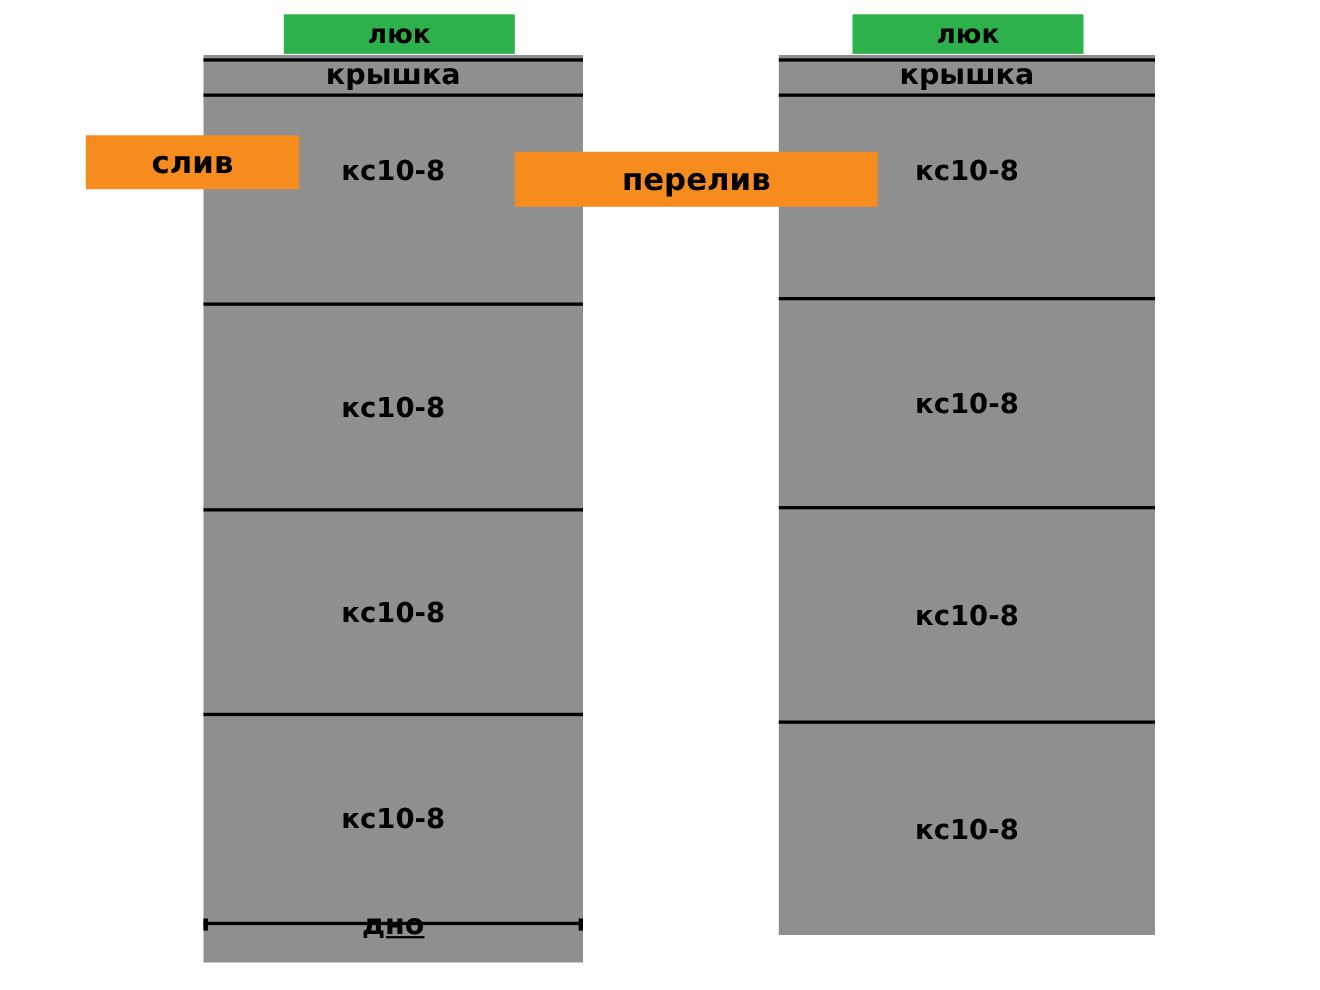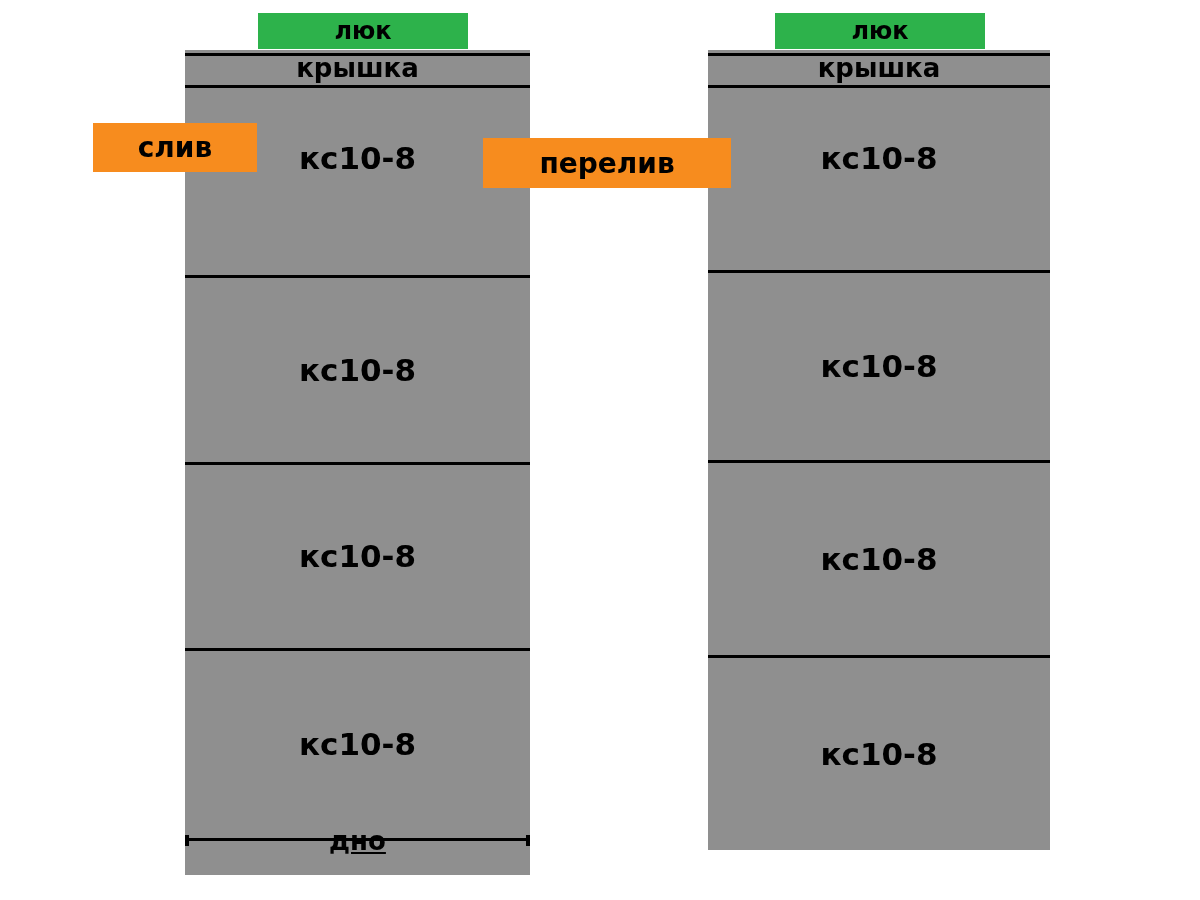--- a/index.html
+++ b/index.html
@@ -42,21 +42,21 @@
     background: #000000;
   }
   .section {
     position: absolute;
     left: 0;
     right: 0;
     display: flex;
     align-items: center;
     justify-content: center;
     font-weight: bold;
-    font-size: 31px;
+    font-size: 25px;
     line-height: 1;
   }
   .section.cover {
     font-size: 26px;
     text-align: right;
   }
   .section.ring-first {
     align-items: flex-start;
     padding-top: 55px;
     box-sizing: border-box;
@@ -82,28 +82,27 @@
     display: flex;
     align-items: center;
     justify-content: center;
     font-weight: bold;
     font-size: 28px;
     z-index: 6;
   }
   .callout-drain {
     left: 78px;
     top: 123px;
-    width: 164px;
+    width: 194px;
     height: 49px;
-    margin-left: 15px;
   }
   .callout-overflow {
-    left: 483px;
+    left: 468px;
     top: 138px;
-    width: 248px;
+    width: 330px;
     height: 50px;
   }
   .endcap {
     position: absolute;
     width: 4px;
     height: 11px;
     background: #000000;
   }
 </style>
 </head>

